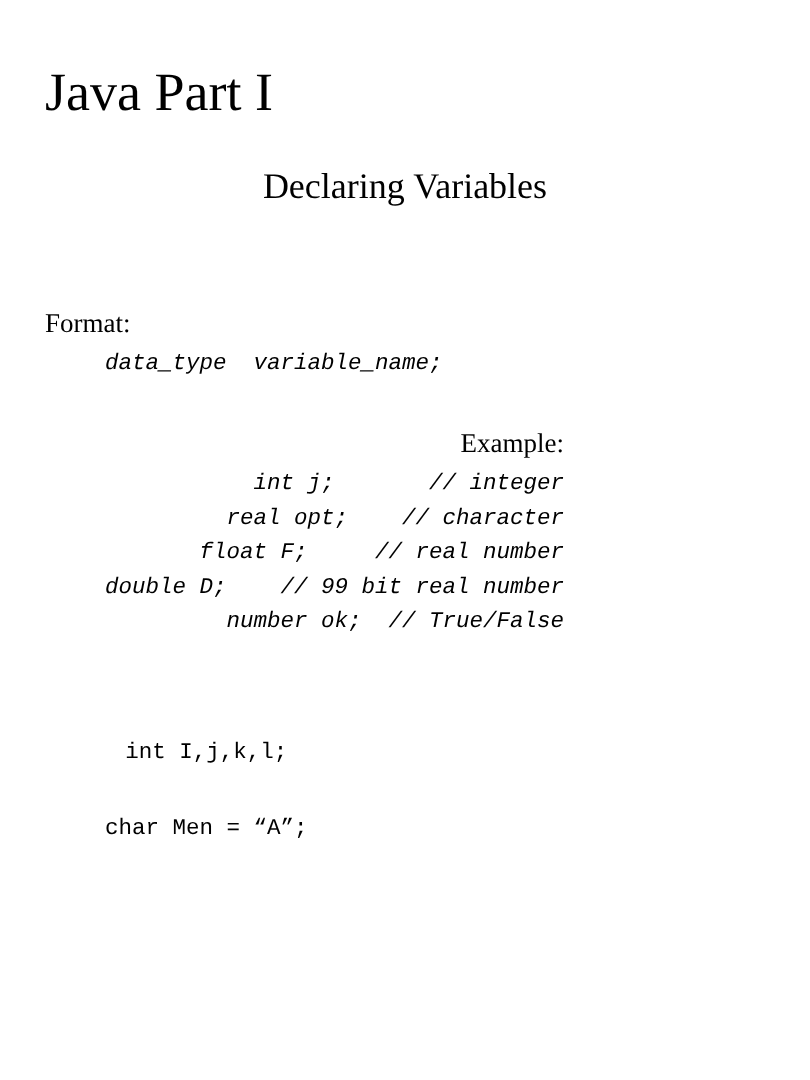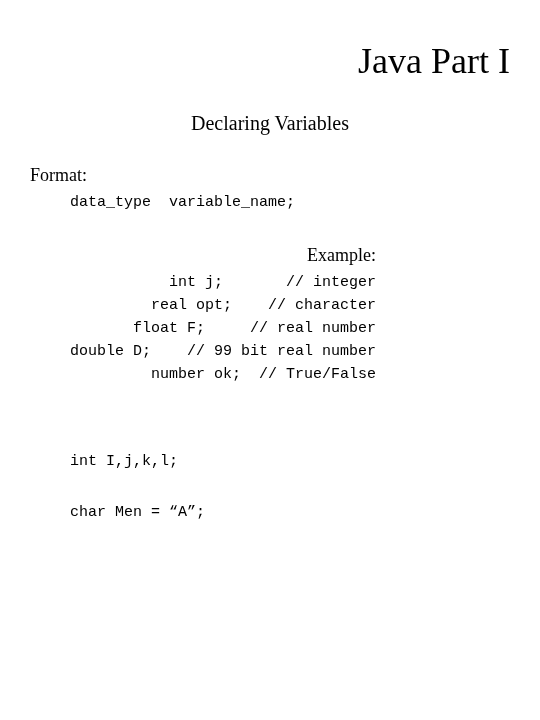--- a/index.html
+++ b/index.html
@@ -20,66 +20,69 @@
       width: 540px;
       height: 720px;
       padding: 20px 30px;
       display: flex;
       flex-direction: column;
       align-items: flex-start;
     }
 
     .title {
       width: 100%;
-      text-align: right;
+      text-align: left;
       font-size: 36px;
       font-weight: normal;
       margin-top: 20px;
       margin-bottom: 30px;
       font-family: 'Times New Roman', serif;
     }
 
     .subtitle {
       width: 100%;
       text-align: center;
-      font-size: 20px;
+      font-size: 24px;
       font-weight: normal;
       margin-bottom: 30px;
       font-family: 'Times New Roman', serif;
     }
 
     .section-label {
       font-size: 18px;
       font-family: 'Times New Roman', serif;
       margin-bottom: 8px;
     }
 
     .code-block {
       font-family: 'Courier New', Courier, monospace;
       font-size: 15px;
       margin-left: 40px;
       margin-bottom: 6px;
       white-space: pre;
+      font-style: italic;
     }
 
     .format-section {
       margin-bottom: 28px;
+      margin-top: 36px;
     }
 
     .example-section {
       margin-bottom: 20px;
       text-align: right;
     }
 
     .extra-code {
       margin-left: 40px;
       font-family: 'Courier New', Courier, monospace;
       font-size: 15px;
       white-space: pre;
       margin-top: 10px;
+      text-align: center;
     }
   </style>
 </head>
 <body>
 
 <div class="page">
 
   <h1 class="title">Java Part I</h1>
 
   <h2 class="subtitle">Declaring Variables</h2>

